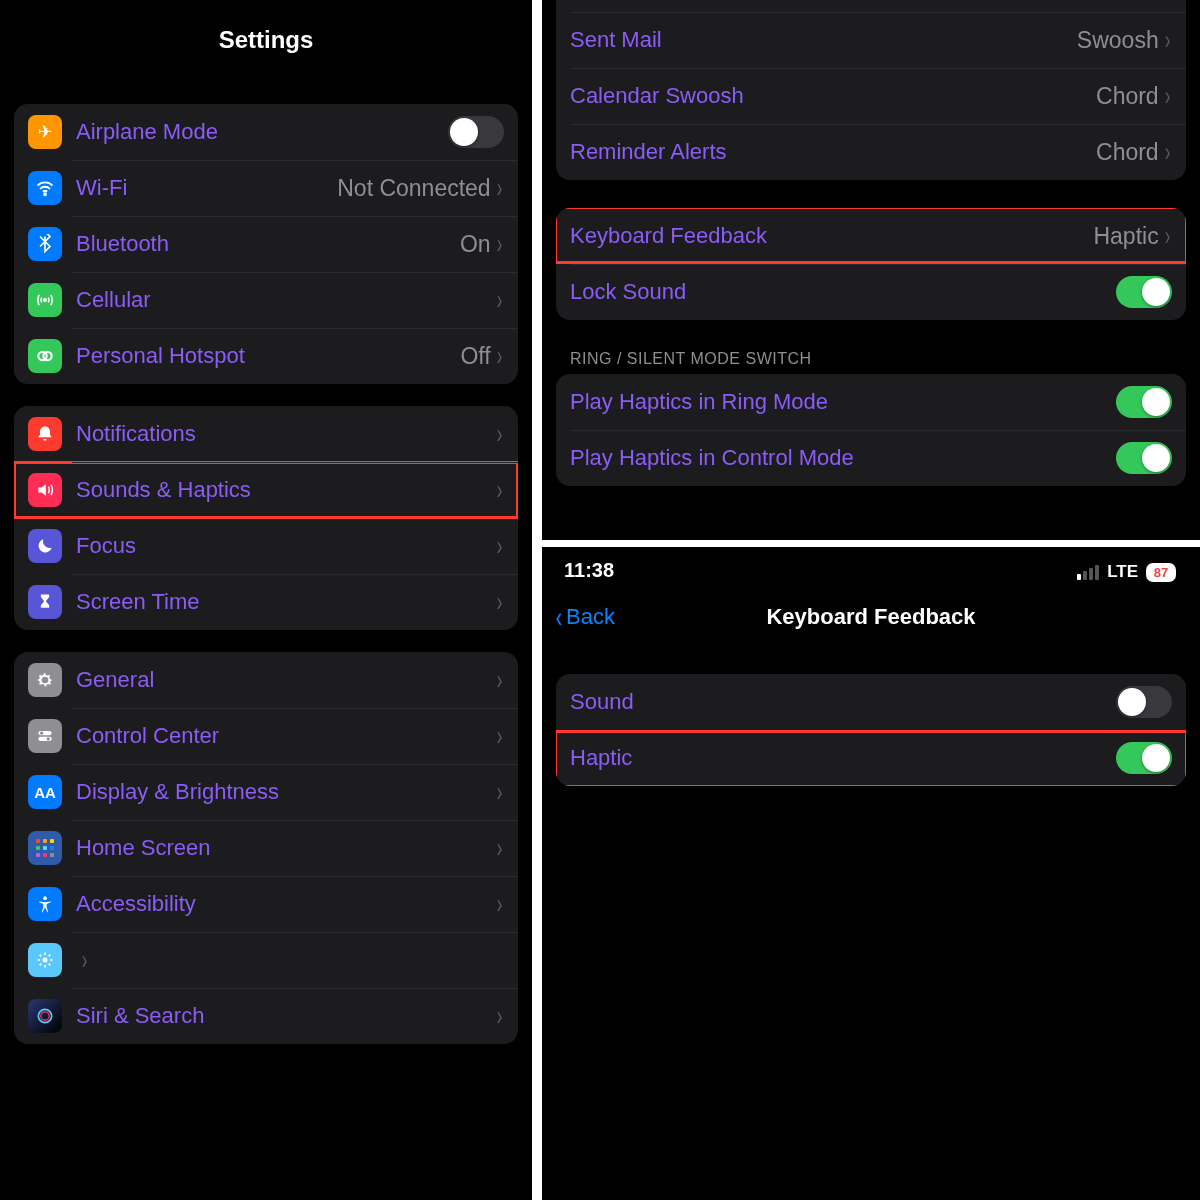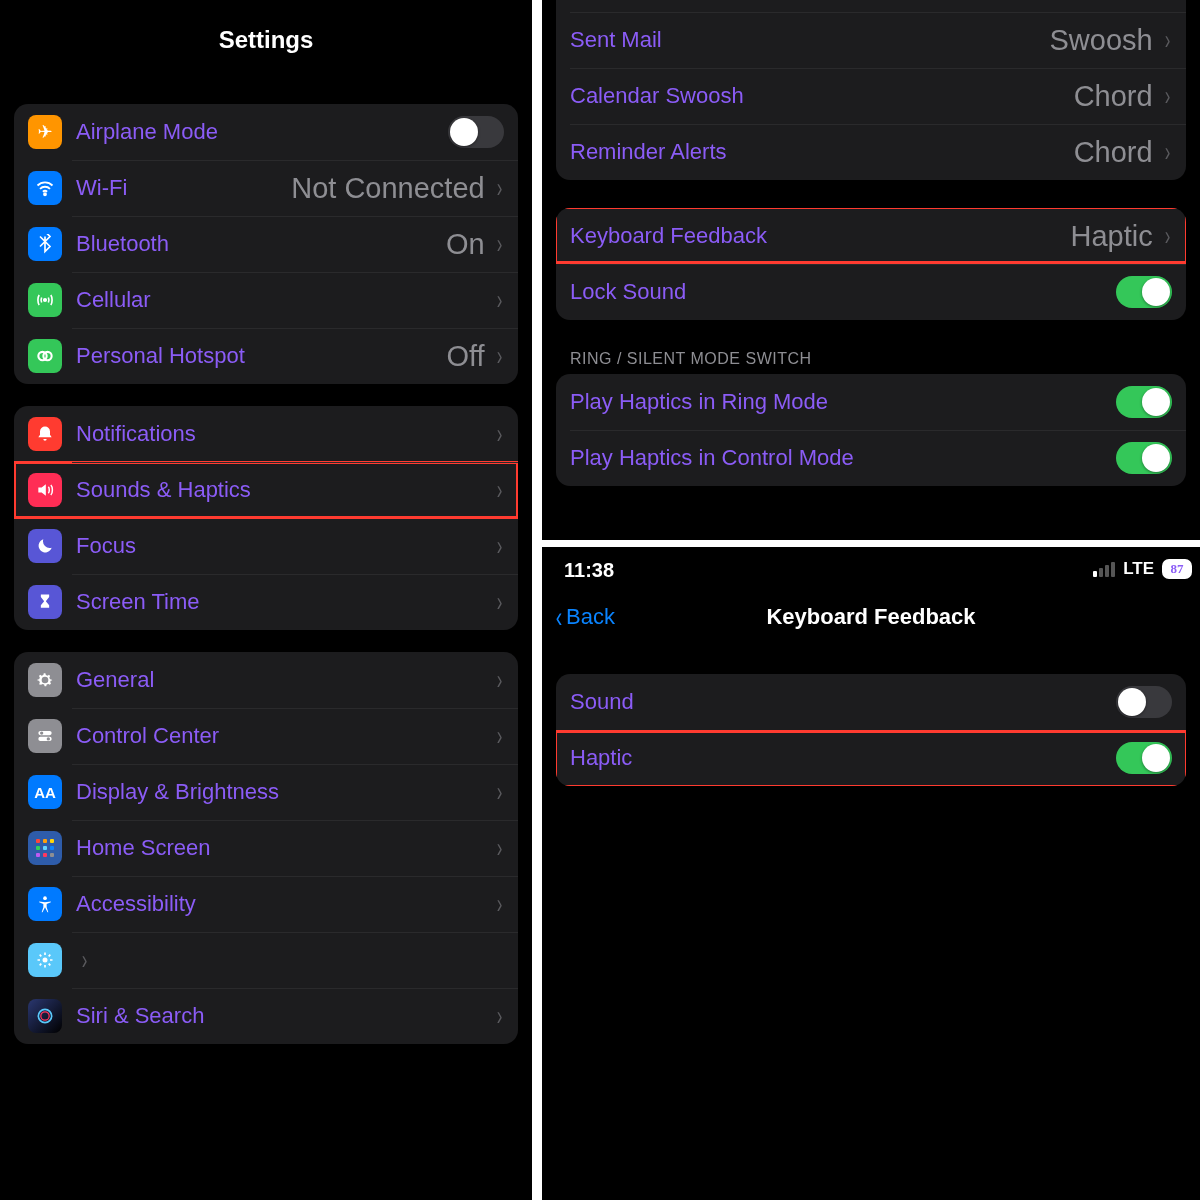--- a/index.html
+++ b/index.html
@@ -82,23 +82,22 @@
     font-size: 18px;
     color: #fff;
   }
   .label {
     font-size: 22px;
     color: #8b5cf6;
     flex-grow: 1;
     white-space: nowrap;
   }
   .value {
-    font-size: 29px;
+    font-size: 23px;
     color: #8e8e93;
-    margin-right: 6px;
     white-space: nowrap;
   }
   .chevron {
     color: #5a5a5e;
     font-size: 28px;
     font-weight: 400;
     margin-left: 4px;
     transform: scaleX(0.6);
   }
   .toggle {
@@ -139,42 +138,42 @@
     border: 3px solid #ff3b30;
     pointer-events: none;
   }
   .group.c-top { margin: 28px 14px 0 14px; }
   .group.c-top .row + .row::before { left: 14px; }
   .relwrap { position: relative; }
   
   .status-bar {
     display: flex;
     justify-content: space-between;
-    align-items: flex-start;
-    padding: 12px 8px 8px 22px;
+    align-items: flex-end;
+    padding: 12px 24px 8px 22px;
     font-size: 20px;
     font-weight: 600;
   }
   .status-right { display: flex; align-items: center; gap: 6px; }
   .signal {
     display: flex; align-items: flex-end; gap: 2px;
   }
   .signal span { width:4px; background:#555; border-radius:1px; }
   .signal span:nth-child(1){height:6px;background:#fff;}
   .signal span:nth-child(2){height:9px;}
   .signal span:nth-child(3){height:12px;}
   .signal span:nth-child(4){height:15px;}
   .lte { font-size:17px; font-weight:600; margin:0 2px; }
   .battery {
-    background:#fff; color:#8b5cf6;
+    background:#fff; color:#ef4444;
     font-size:13px; font-weight:700;
     border-radius:7px;
     padding: 2px 6px;
     display:inline-block;
-    min-width: 30px; text-align:center;font-family:Liberation Serif, serif;
+    min-width: 30px; text-align:center;
   }
   .nav-bar-c {
     display:flex; align-items:center;
     padding: 10px 12px 12px 12px;
     position: relative;
   }
   .back-btn {
     color:#0a84ff;
     font-size:22px;
     display:flex; align-items:center;

